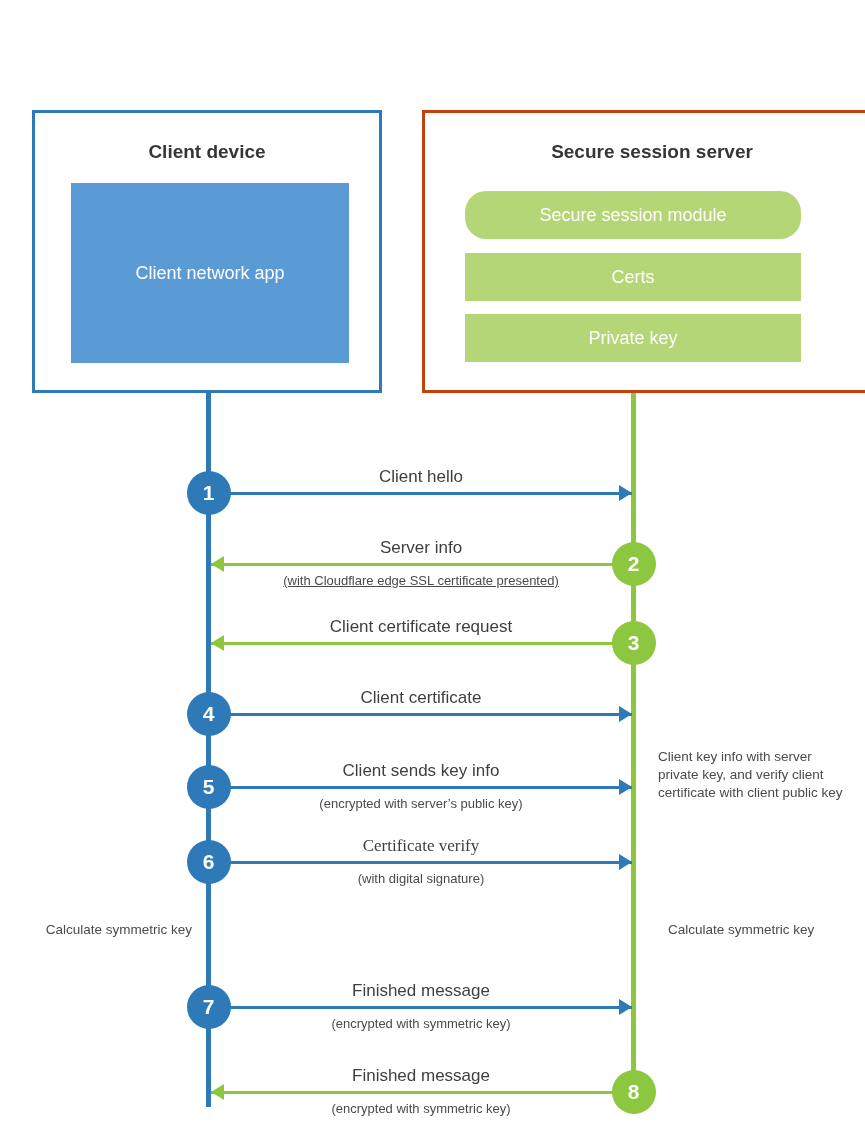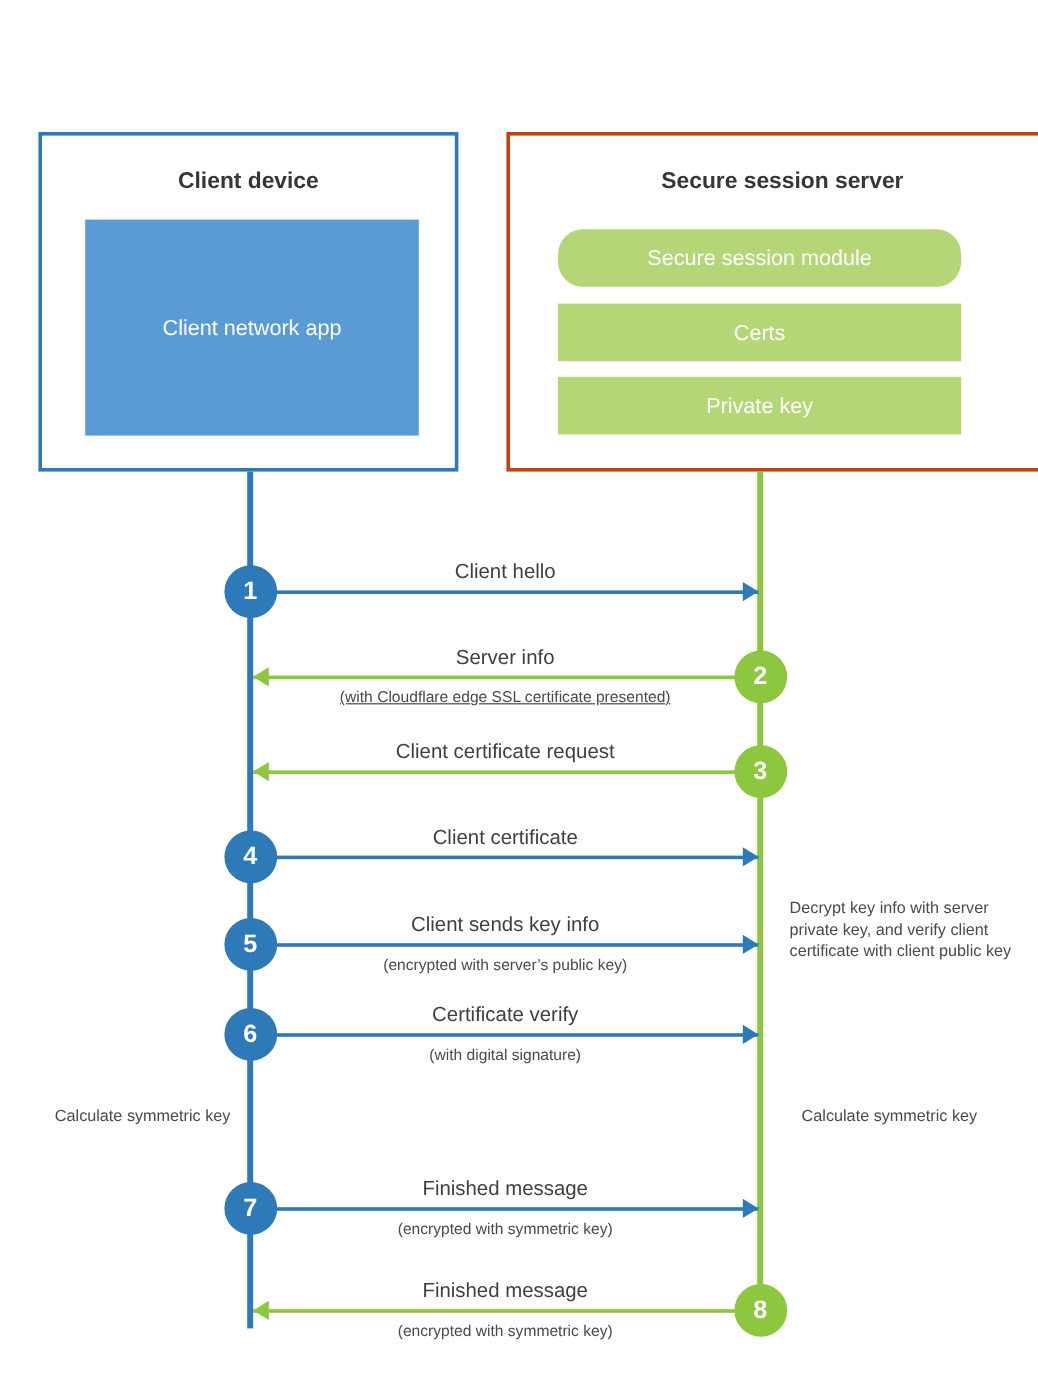--- a/index.html
+++ b/index.html
@@ -170,31 +170,31 @@
       <div class="step-circle blue" style="left: 186.5px; top: 692px;">4</div>
       <div class="msg-label" style="left: 171px; width: 500px; top: 688px;">Client certificate</div>
       <div class="arrow-line blue" style="left: 210.5px; width: 421px; top: 785.5px;"></div>
       <div class="arrow-head right blue" style="top: 779px; left: 618.5px;"></div>
       <div class="step-circle blue" style="left: 186.5px; top: 765px;">5</div>
       <div class="msg-label" style="left: 171px; width: 500px; top: 761px;">Client sends key info</div>
       <div class="msg-sub" style="left: 171px; width: 500px; top: 796px;">(encrypted with server’s public key)</div>
       <div class="arrow-line blue" style="left: 210.5px; width: 421px; top: 860.5px;"></div>
       <div class="arrow-head right blue" style="top: 854px; left: 618.5px;"></div>
       <div class="step-circle blue" style="left: 186.5px; top: 840px;">6</div>
-      <div class="msg-label" style="left: 171px; width: 500px; top: 836px;">Certificate verify</div>
+      <div class="msg-label" style="left: 171px; width: 500px; top: 836px; font-family: Liberation Serif, serif;">Certificate verify</div>
       <div class="msg-sub" style="left: 171px; width: 500px; top: 871px;">(with digital signature)</div>
       <div class="arrow-line blue" style="left: 210.5px; width: 421px; top: 1005.5px;"></div>
       <div class="arrow-head right blue" style="top: 999px; left: 618.5px;"></div>
       <div class="step-circle blue" style="left: 186.5px; top: 985px;">7</div>
       <div class="msg-label" style="left: 171px; width: 500px; top: 981px;">Finished message</div>
       <div class="msg-sub" style="left: 171px; width: 500px; top: 1016px;">(encrypted with symmetric key)</div>
       <div class="arrow-line green" style="left: 210.5px; width: 421px; top: 1090.5px;"></div>
       <div class="arrow-head left green" style="top: 1084px; left: 210.5px;"></div>
       <div class="step-circle green" style="left: 611.5px; top: 1070px;">8</div>
       <div class="msg-label" style="left: 171px; width: 500px; top: 1066px;">Finished message</div>
       <div class="msg-sub" style="left: 171px; width: 500px; top: 1101px;">(encrypted with symmetric key)</div>
     </div>
 
-  <div class="side-note right-note">Decrypt key info with server private key, and verify client certificate with client public key</div>
+  <div class="side-note right-note">Client key info with server private key, and verify client certificate with client public key</div>
   <div class="side-note calc-left">Calculate symmetric key</div>
   <div class="side-note calc-right">Calculate symmetric key</div>
 
 </div>
 
 </body></html>

